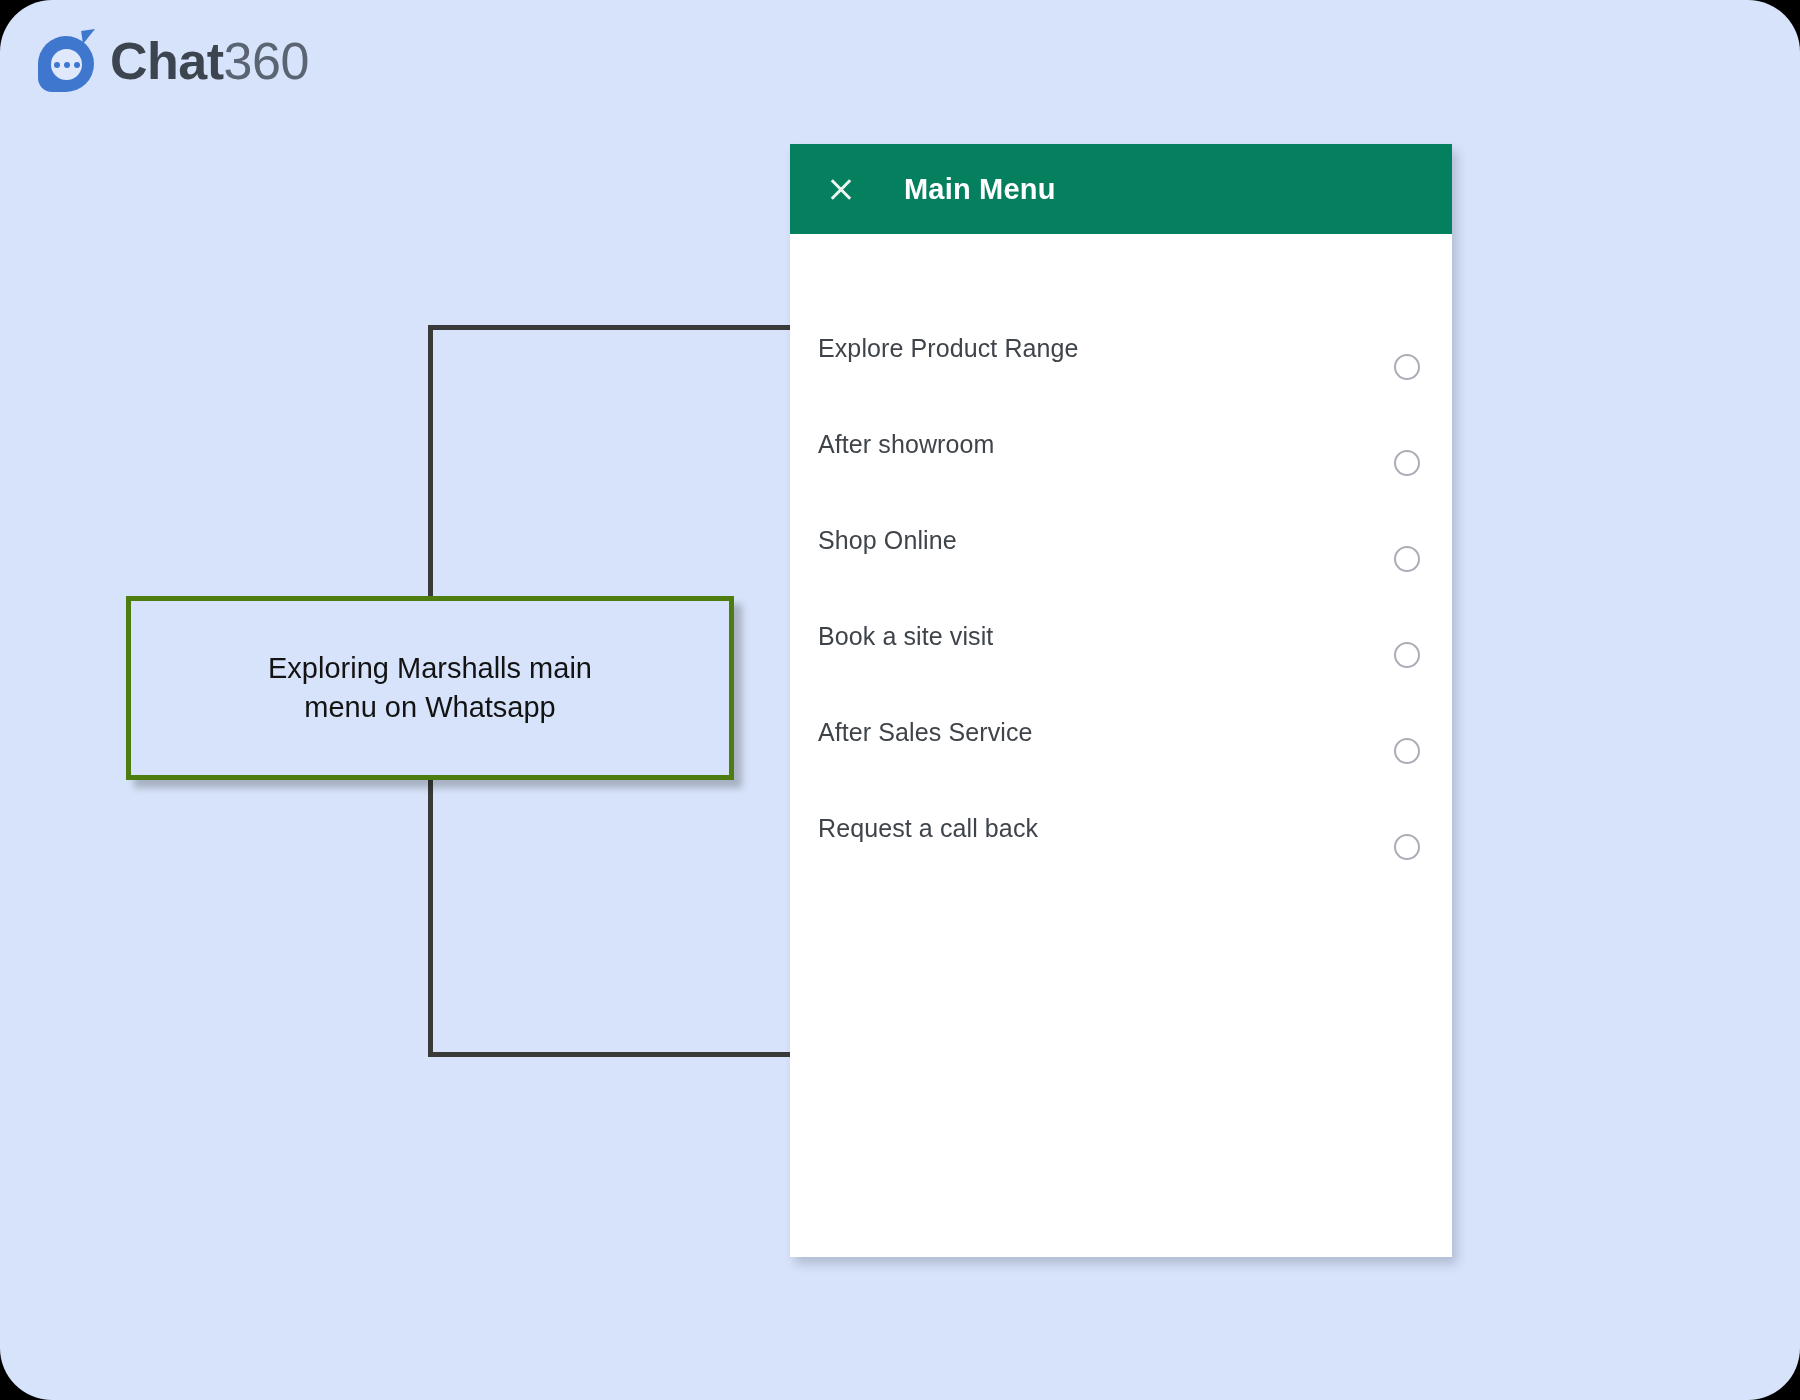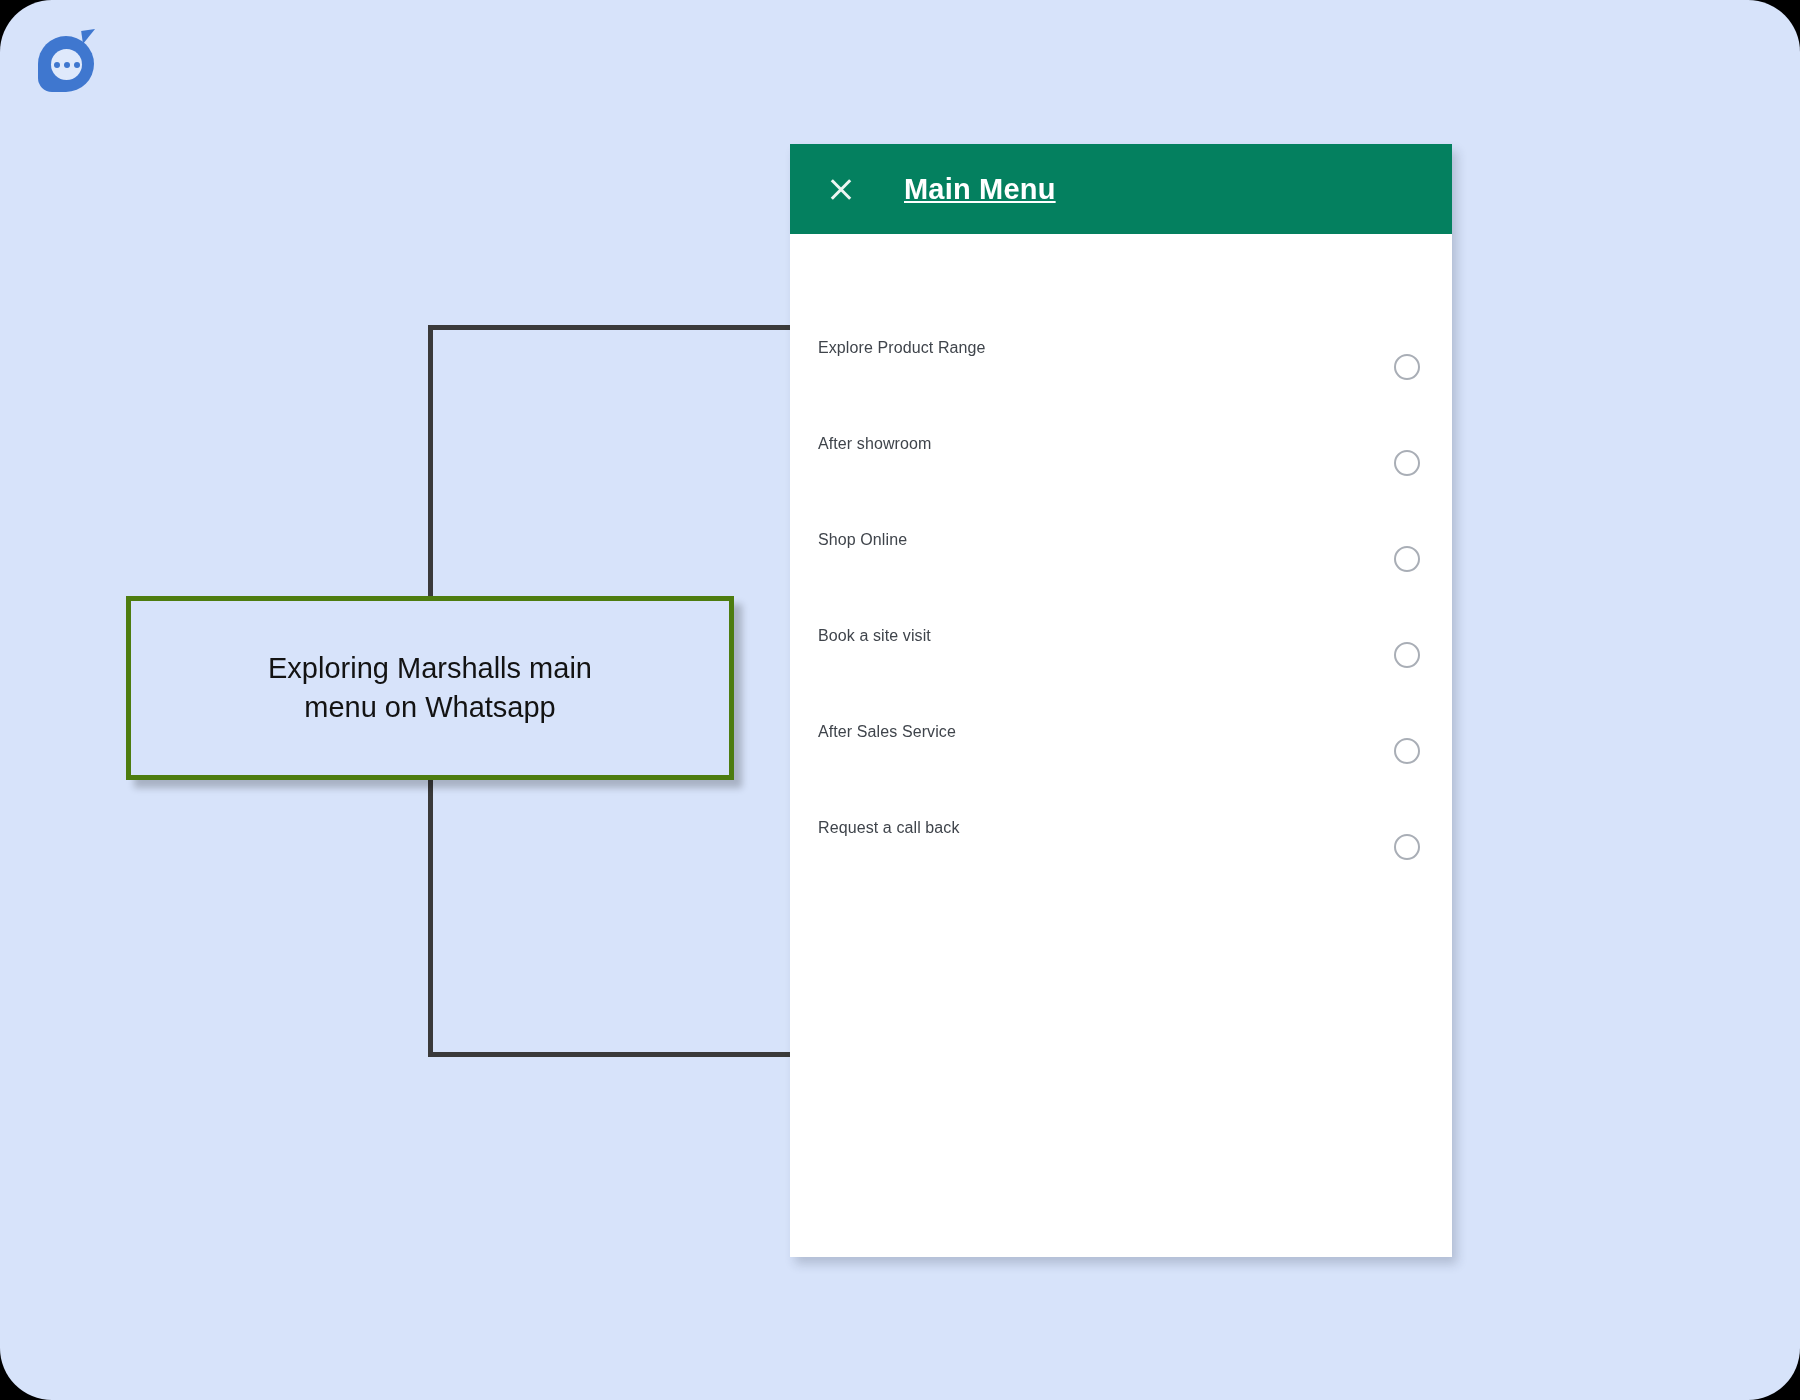--- a/index.html
+++ b/index.html
@@ -173,36 +173,35 @@
     background: #eef6f3;
   }
   #close-icon::before { transform: rotate(45deg); }
   #close-icon::after  { transform: rotate(-45deg); }
   #panel-title {
     margin-left: 48px;
     color: #ffffff;
     font-size: 29px;
     font-weight: 700;
     letter-spacing: 0.2px;
-    text-decoration: underline;
   }
 
   #menu-list {
     padding-top: 66px;
   }
   .menu-item {
     position: relative;
     height: 96px;
     display: flex;
     align-items: center;
     padding: 0 42px 0 28px;
     box-sizing: border-box;
   }
   .menu-label {
-    font-size: 16px;
+    font-size: 25px;
     color: #3f444b;
     font-weight: 400;
     letter-spacing: 0.1px;
   }
   .menu-radio {
     position: absolute;
     right: 32px;
     top: 54px;
     width: 26px;
     height: 26px;
@@ -220,20 +219,23 @@
   <div id="logo">
     <div id="logo-mark">
       <div class="blob"></div>
       <div class="pointer"></div>
       <div class="inner">
         <i></i>
         <i></i>
         <i></i>
       </div>
     </div>
+    <div id="logo-word">
+      <span class="bold">Chat</span><span class="light">360</span>
+    </div>
   </div>
 
   <div class="conn" id="conn-vert"></div>
   <div class="conn" id="conn-top"></div>
   <div class="conn" id="conn-bottom"></div>
 
   <div id="annot-box">
     <div id="annot-text">Exploring Marshalls main
 menu on Whatsapp</div>
   </div>

